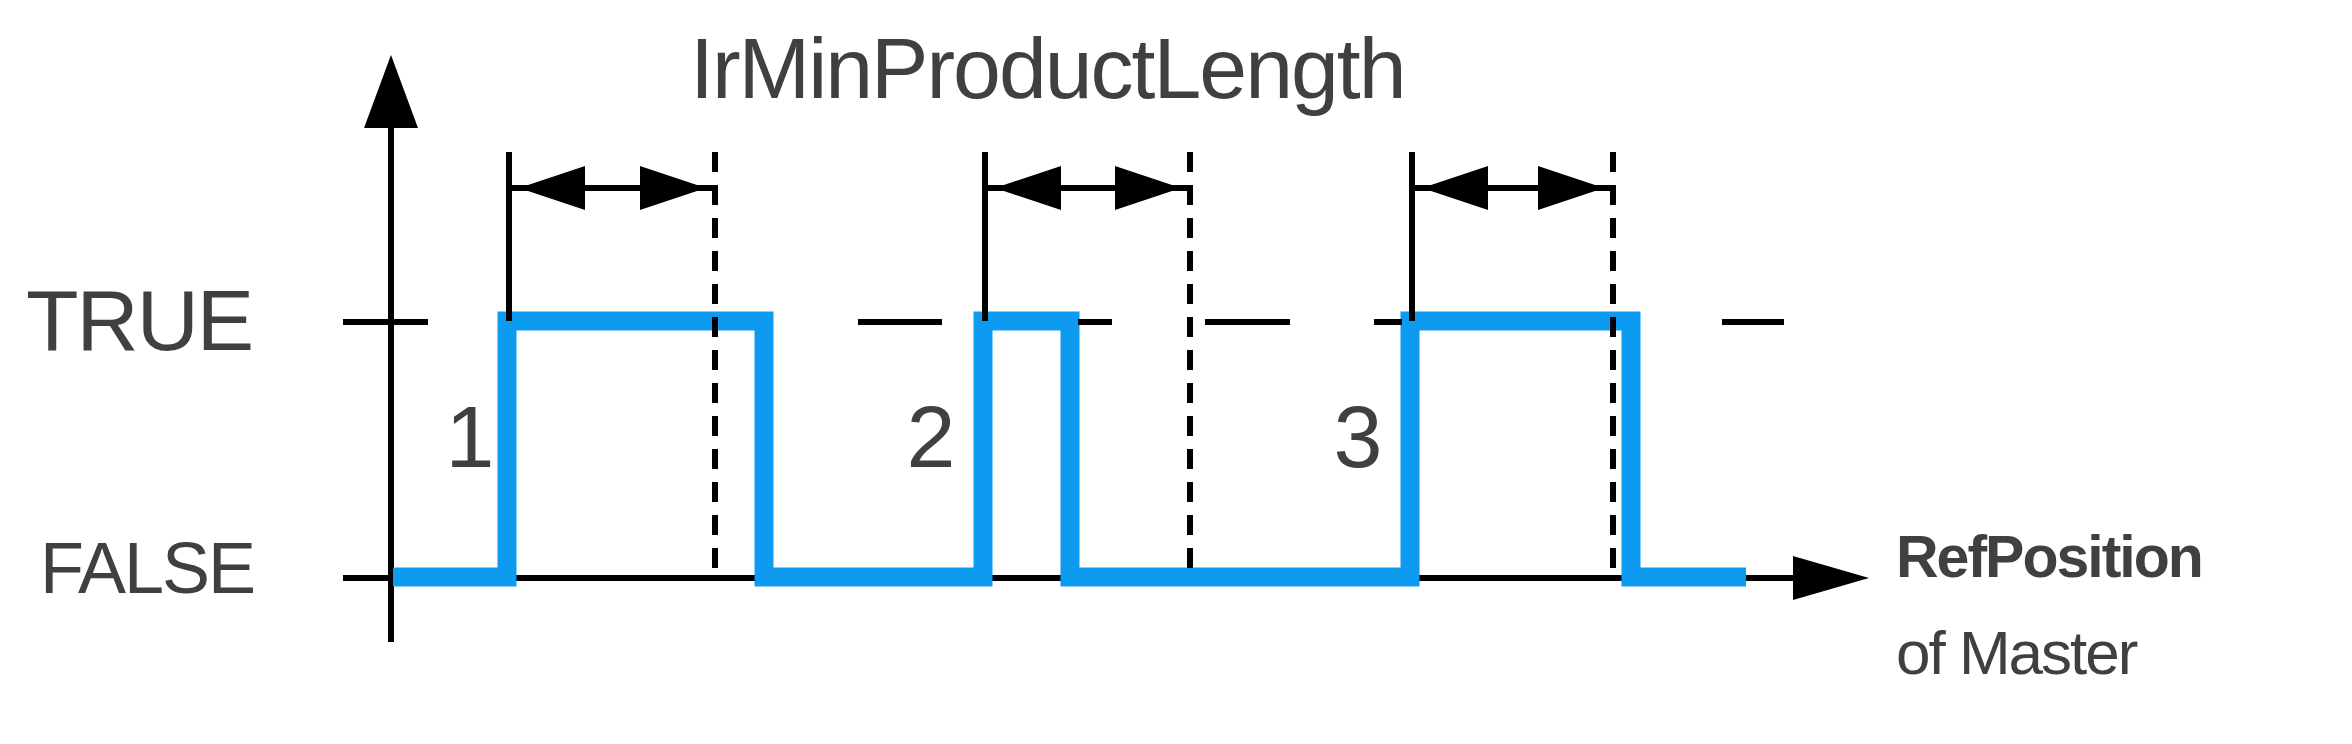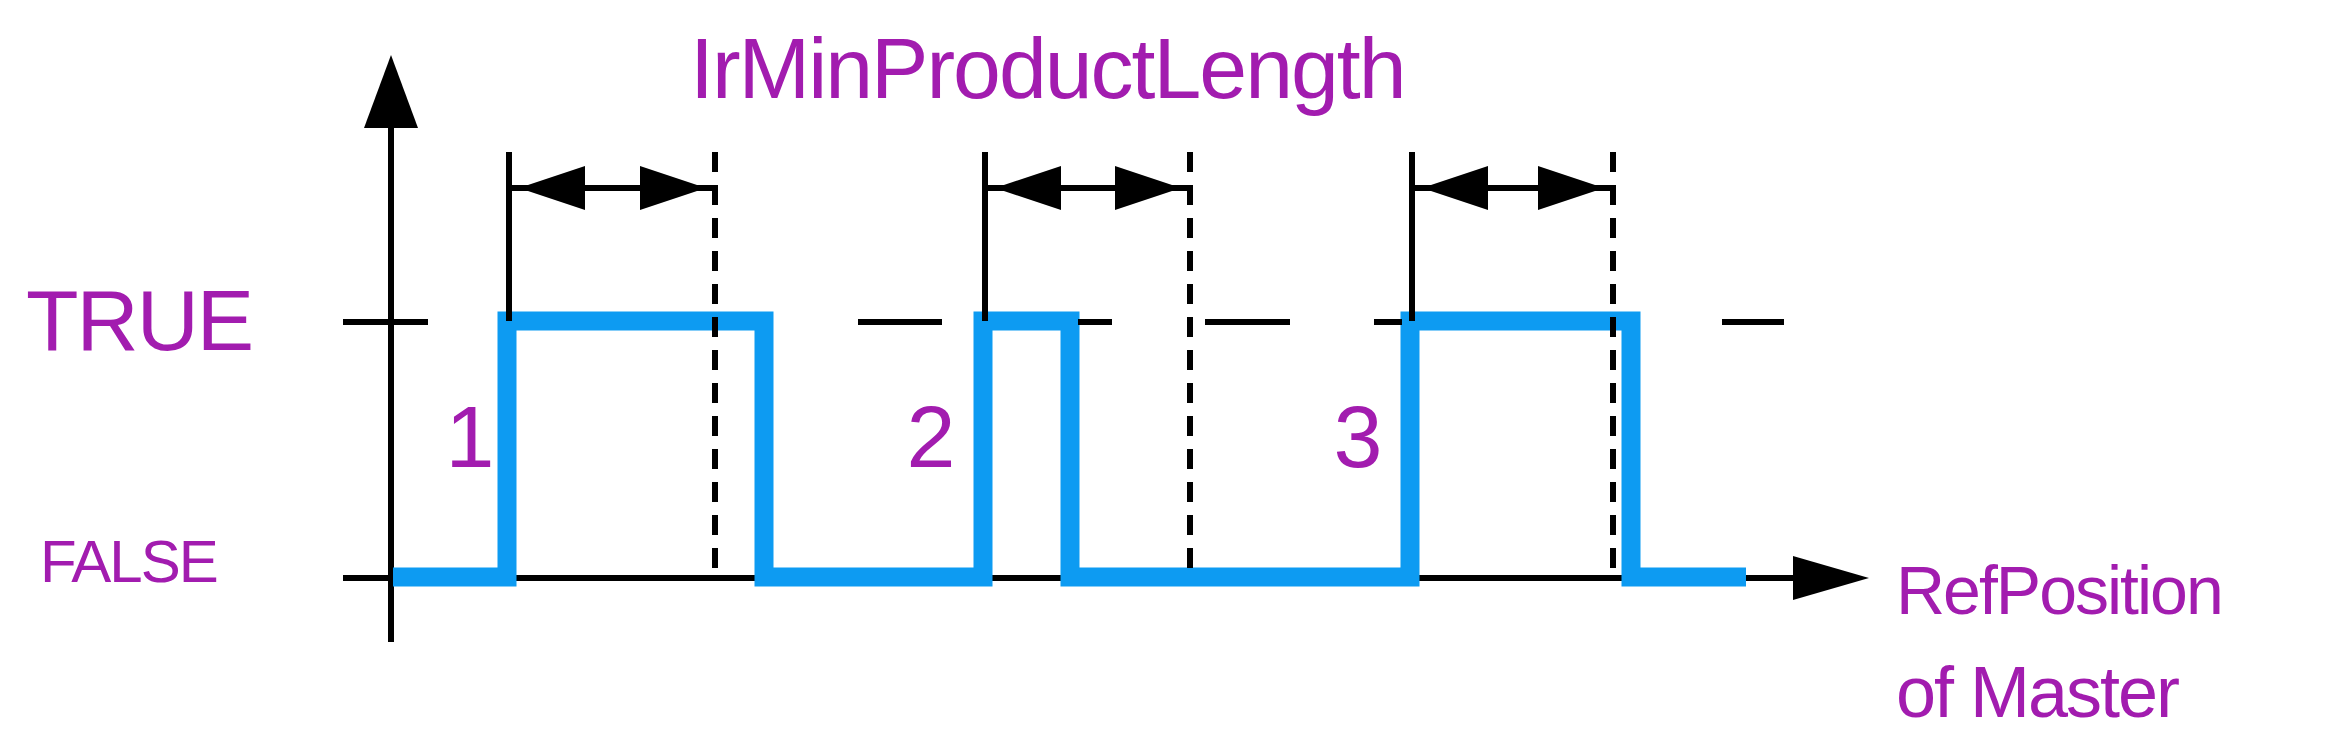--- a/index.html
+++ b/index.html
@@ -7,34 +7,34 @@
   .stage {
     position: relative;
     width: 2352px;
     height: 744px;
     background: #ffffff;
     overflow: hidden;
   }
   .stage svg { position: absolute; left: 0; top: 0; }
   .lbl {
     position: absolute;
-    color: #a21caf;
+    color: #404040;
     line-height: 1;
     white-space: nowrap;
     letter-spacing: -2px;
   }
   .title-lbl    { left: 690px;  top: 25px;  font-size: 86px; }
   .true-lbl     { left: 26px;   top: 277px; font-size: 86px; }
-  .false-lbl    { left: 40px;   top: 532px; font-size: 60px; }
+  .false-lbl    { left: 40px;   top: 532px; font-size: 72px; }
   .pulse-num    { width: 90px; text-align: center; font-size: 88px; letter-spacing: 0; }
   .pulse-num-1  { left: 425px;  top: 393px; }
   .pulse-num-2  { left: 886px;  top: 393px; }
   .pulse-num-3  { left: 1313px; top: 393px; }
-  .xlabel-1     { left: 1896px; top: 556px; font-size: 68px; }
-  .xlabel-2     { left: 1896px; top: 656px; font-size: 72px; }
+  .xlabel-1     { left: 1896px; top: 528px; font-size: 59px; font-weight: bold; }
+  .xlabel-2     { left: 1896px; top: 622px; font-size: 62px; }
 </style>
 </head>
 <body>
 
 <div class="stage">
 
   <svg id="canvas" width="2352" height="744" viewBox="0 0 2352 744">
 
     <g id="y-axis-group">
         <line x1="391" y1="120" x2="391" y2="642" stroke="#000000" stroke-width="6"></line>

